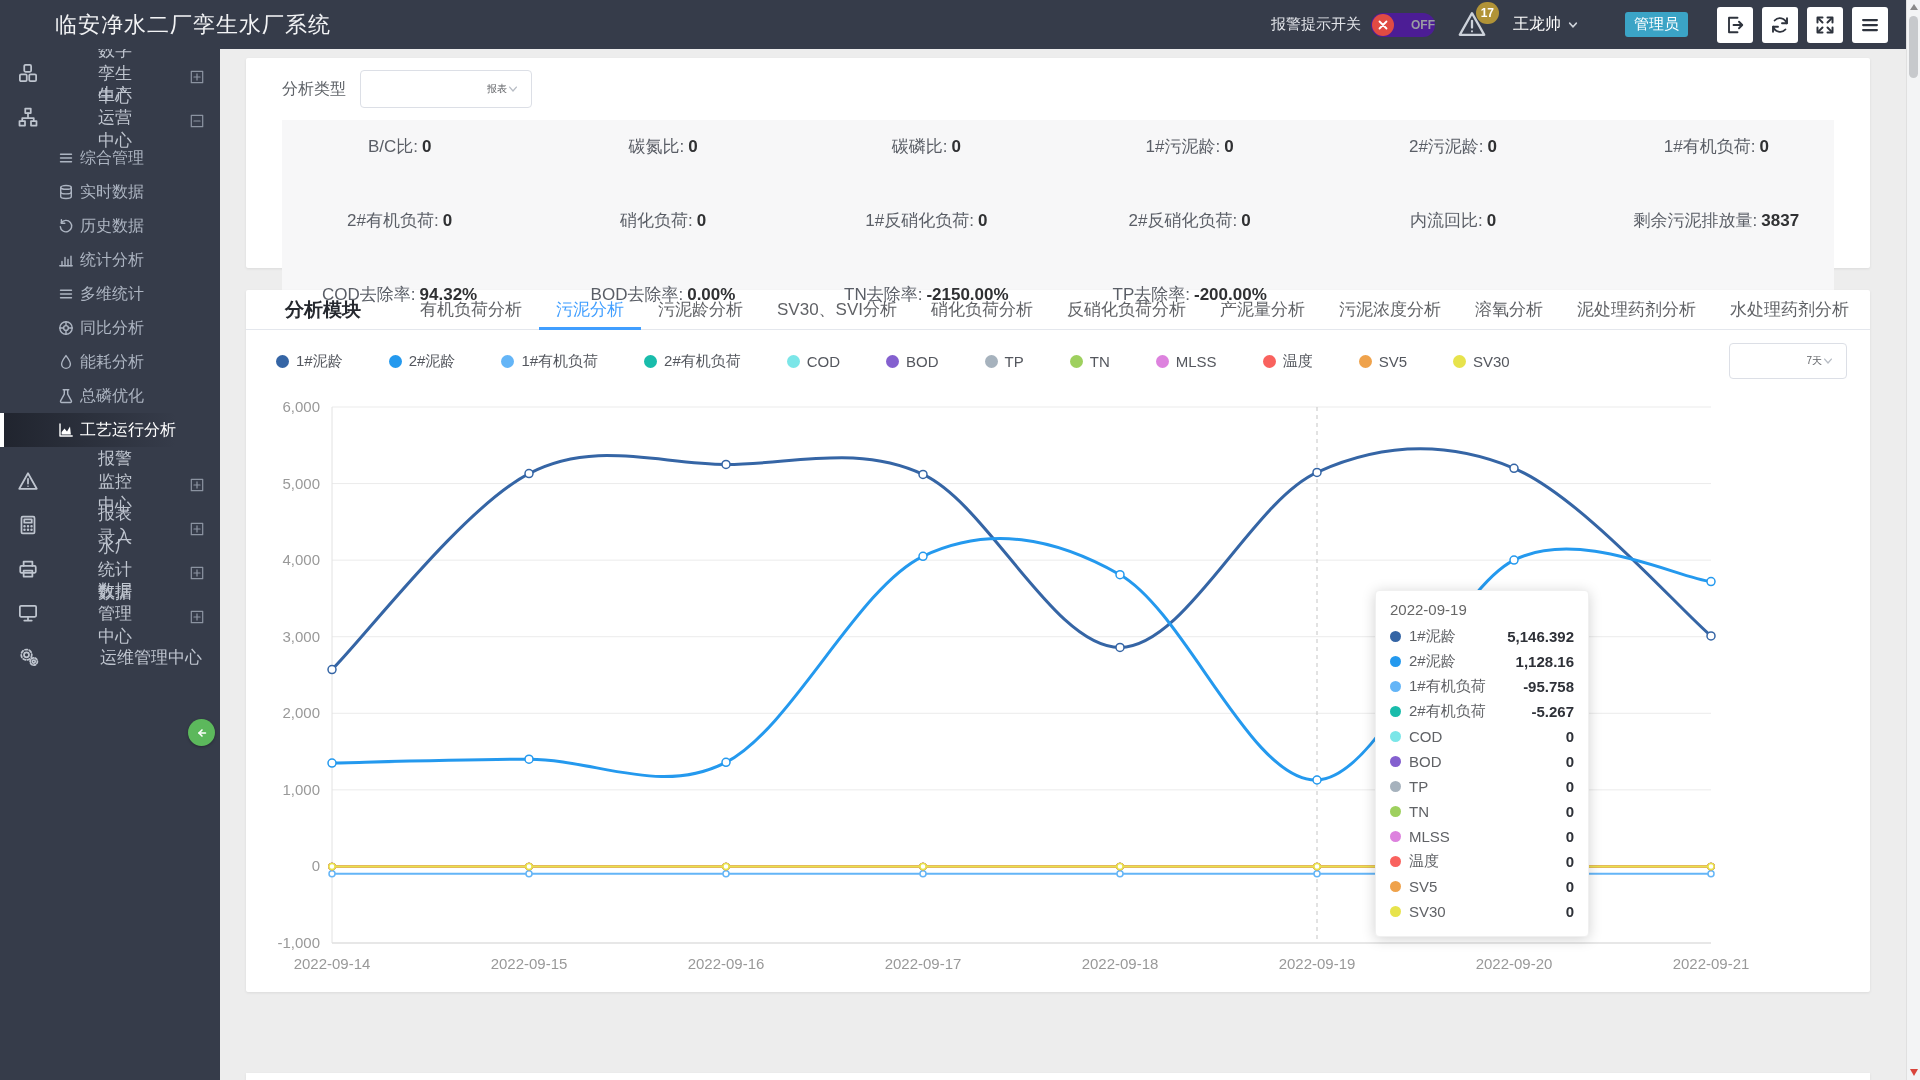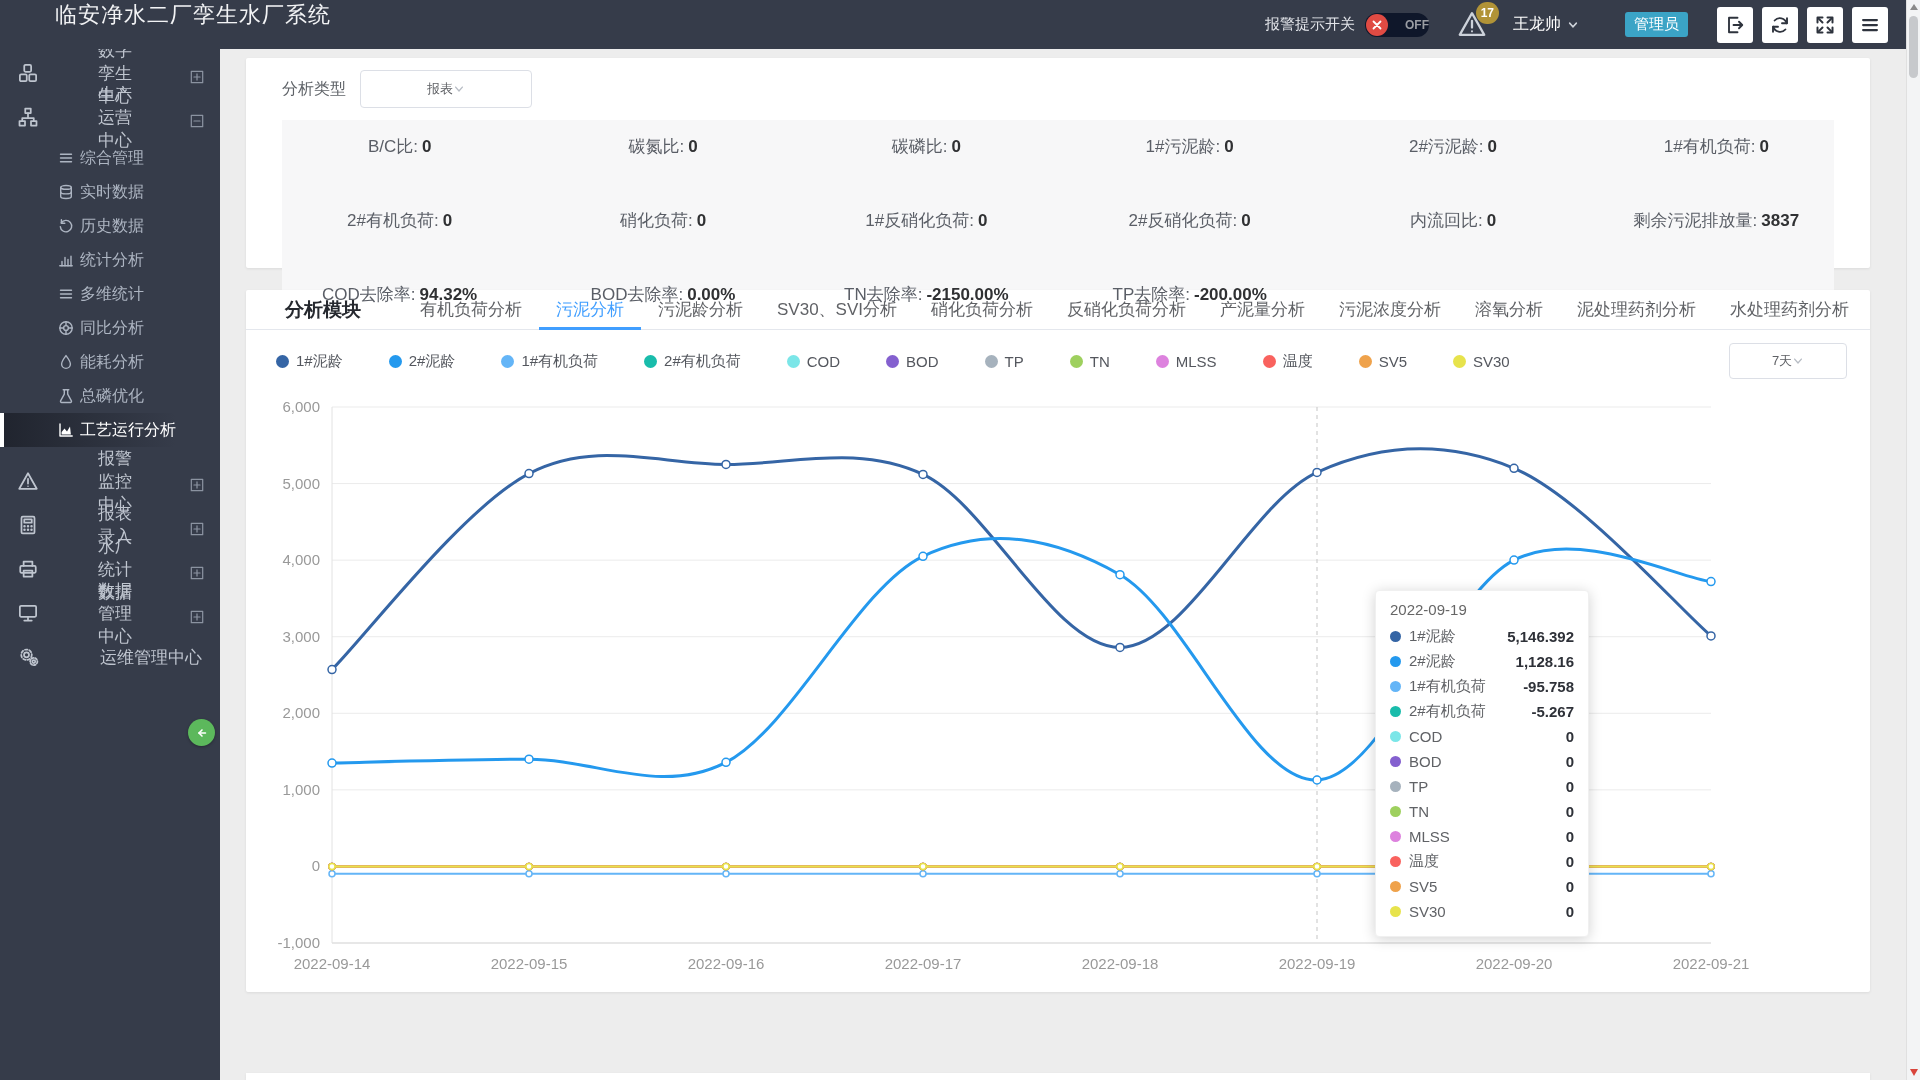--- a/index.html
+++ b/index.html
@@ -1,25 +1,25 @@
 <!DOCTYPE html>
 <html style="--accent: #409eff; --header-bg: #363c4a; --sidebar-bg: #363c4a; --page-bg: #ededed; --stats-bg: #f7f7f8; --role-badge: #3ba4c6; --count-badge: #b19337; --toggle-off: #e04b43; --collapse-btn: #5cb85c;"><head>
 <meta charset="utf-8">
 <style>
   * { margin:0; padding:0; box-sizing:border-box; }
   html,body { width:1920px; height:1080px; overflow:hidden; }
   body { font-family:"Liberation Sans","DejaVu Sans",sans-serif; background:var(--page-bg,#ededed); position:relative; }
   svg { display:inline-block; vertical-align:middle; }
 
   
-  .header { position:absolute; top:0; left:0; right:14px; height:49px; background:var(--header-bg,#363c4a); display:flex; color:#fff; z-index:20; }
+  .header { position:absolute; top:0; left:0; right:14px; height:49px; background:var(--header-bg,#363c4a); display:flex; align-items:center; color:#fff; z-index:20; }
   .app-title { margin-left:55px; font-size:22px; letter-spacing:1px; color:#f2f3f5; }
   .header-right { margin-left:auto; display:flex; align-items:center; padding-right:18px; }
   .alarm-label { font-size:15px; color:#e3e5ea; margin-right:10px; }
-  .toggle { width:64px; height:24px; background:#0f172a; border-radius:12px; position:relative; display:flex; align-items:center; justify-content:flex-end; cursor:pointer; margin-right:28px; }
+  .toggle { width:64px; height:24px; background:#4c1d95; border-radius:12px; position:relative; display:flex; align-items:center; justify-content:flex-end; cursor:pointer; margin-right:22px; }
   .toggle-knob { position:absolute; left:1px; top:1px; width:22px; height:22px; border-radius:50%; background:var(--toggle-off,#e04b43); display:flex; align-items:center; justify-content:center; }
   .toggle-knob svg { width:10px; height:10px; }
   .toggle-text { font-size:12px; font-weight:bold; color:#9a9da3; }
   .warn-wrap { position:relative; margin-right:22px; width:34px; height:30px; }
   .warn-wrap > svg { width:30px; height:28px; color:#cdd2da; }
   .count-badge { position:absolute; top:-8px; right:-8px; min-width:22px; height:22px; border-radius:11px; background:var(--count-badge,#b19337); color:#fff; font-size:12px; font-weight:bold; display:flex; align-items:center; justify-content:center; padding:0 5px; }
   .user { display:flex; align-items:center; font-size:16px; color:#fff; margin-right:14px; cursor:pointer; }
   .user svg { width:12px; height:12px; margin-left:6px; color:#cfd3da; }
   .role-badge { background:var(--role-badge,#3ba4c6); color:#fff; font-size:15px; border-radius:3px; padding:3px 9px; margin-right:20px;margin-left:32px; }
   .hbtn { width:36px; height:36px; background:#fff; border:none; border-radius:3px; display:flex; align-items:center; justify-content:center; color:#2e333d; margin-left:9px; cursor:pointer; }
@@ -41,21 +41,21 @@
   .group-gap { margin-top:8px; }
   .collapse-btn { position:absolute; left:188px; top:670px; width:27px; height:27px; border-radius:50%; background:var(--collapse-btn,#5cb85c); border:none; color:#fff; display:flex; align-items:center; justify-content:center; cursor:pointer; box-shadow:0 1px 3px rgba(0,0,0,.3); }
   .collapse-btn svg { width:14px; height:14px; }
 
   
   .main { position:absolute; left:220px; top:49px; right:14px; bottom:0; background:var(--page-bg,#ededed); }
   .card { background:#fff; border-radius:2px; box-shadow:0 1px 3px rgba(0,0,0,.08); margin-left:26px; margin-right:36px; }
   .card1 { margin-top:9px; height:210px; padding:12px 36px 18px; }
   .filter-row { display:flex; align-items:center; height:38px; margin-bottom:12px; }
   .filter-label { font-size:16px; color:#5f6368; margin-right:14px; }
-  .select { width:172px; height:38px; border:1px solid #dcdfe6; border-radius:4px; background:#fff; display:flex; align-items:center; justify-content:center; padding:0 12px; font-size:13px; color:#606266; cursor:pointer; }
+  .select { width:172px; height:38px; border:1px solid #dcdfe6; border-radius:4px; background:#fff; display:flex; align-items:center; justify-content:flex-end; padding:0 12px; font-size:10px; color:#606266; cursor:pointer; }
   .select svg { width:12px; height:12px; color:#b7bcc4; }
   .stats-panel { background:var(--stats-bg,#f7f7f8); padding:8px 4px; display:grid; grid-template-columns:repeat(6,1fr);gap:36px; }
   .stat-cell { text-align:center; line-height:38px; font-size:17px; color:#5a5e66; white-space:nowrap; }
   .stat-val { font-weight:bold; color:#303133; margin-left:4px; }
 
   .card2 { margin-top:22px; height:702px; }
   .tabs-row { display:flex; align-items:center; height:40px; border-bottom:1px solid #e4e7ed; padding-left:39px; }
   .module-title { font-size:19px; font-weight:bold; color:#25282e; margin-right:42px; }
   .tab { font-size:17px; color:#606266; height:40px; line-height:39px; padding:0 17px; cursor:pointer; }
   .tab.active { color:var(--accent,#409eff); border-bottom:3px solid var(--accent,#409eff); }

